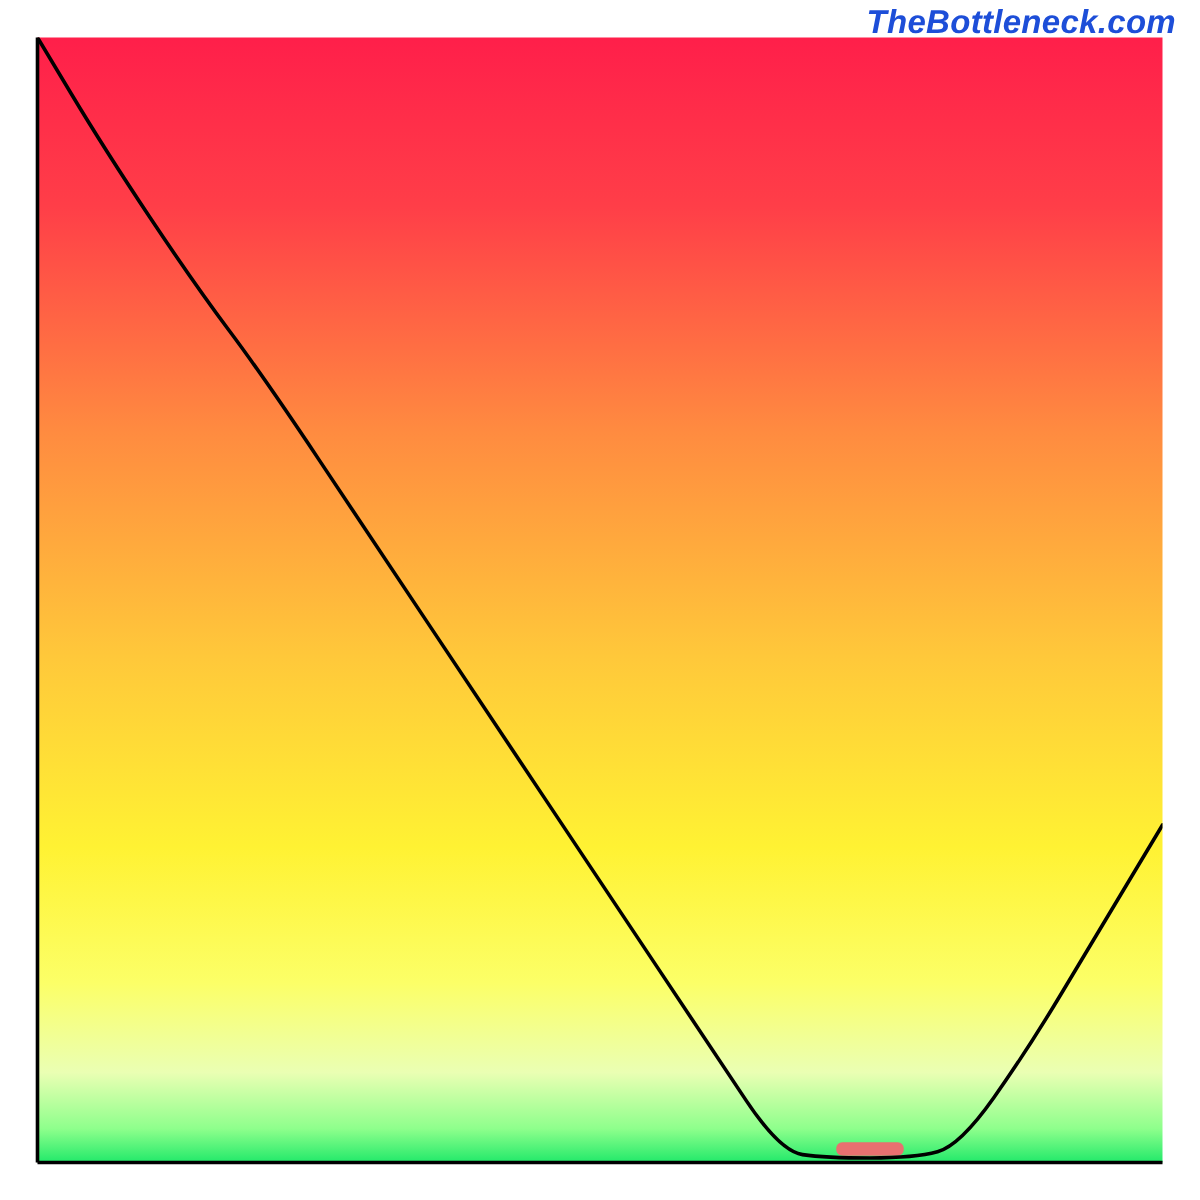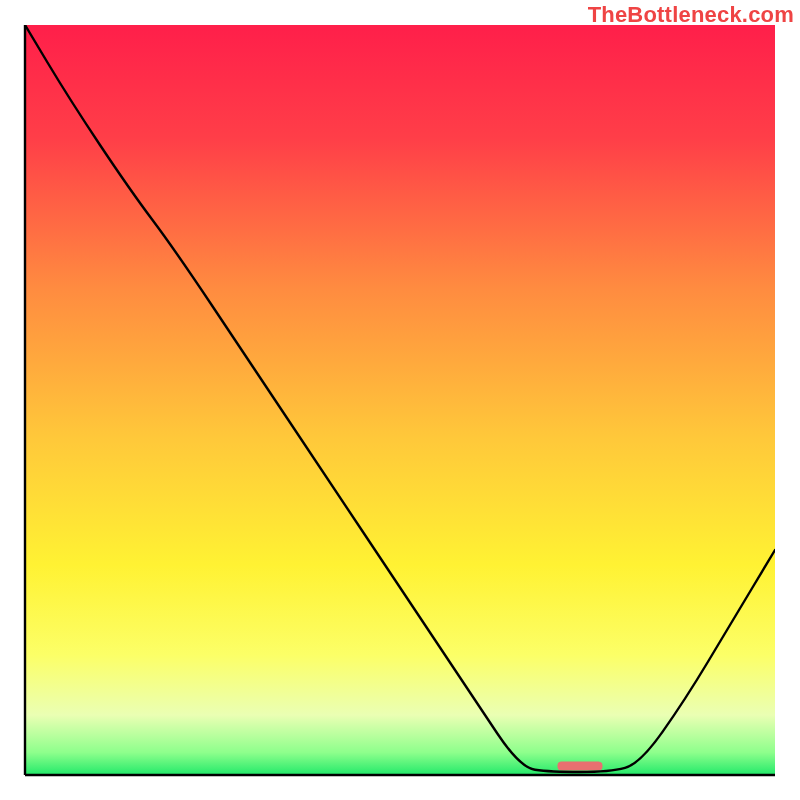--- a/index.html
+++ b/index.html
@@ -11,27 +11,28 @@
     overflow: hidden;
   }
   .container {
     position: relative;
     width: 800px;
     height: 800px;
   }
   .watermark {
     position: absolute;
     top: 2px;
-    right: 6px;
+    right: 16px;
     font-family: Arial, Helvetica, sans-serif;
     font-size: 22px;
     font-weight: 600;
-    color: #ef4444;
+    color: #1d4ed8;
     letter-spacing: 0.2px;
     z-index: 10;
+    font-style: italic;
   }
   svg.chart {
     position: absolute;
     left: 0;
     top: 0;
     width: 800px;
     height: 800px;
   }
 </style>
 </head>

